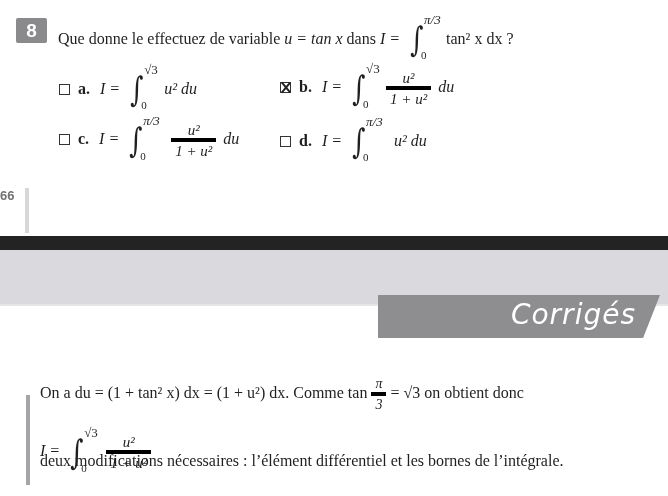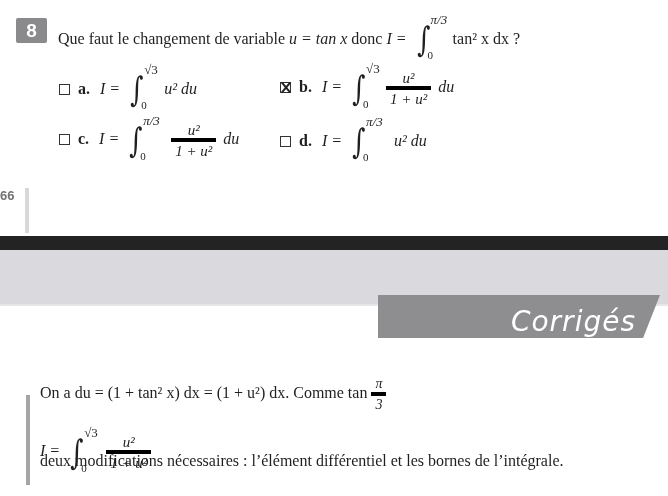--- a/index.html
+++ b/index.html
@@ -45,37 +45,37 @@
   .grey-band { left: 0; top: 250px; width: 668px; height: 56px; background: #dad9de; border-bottom: 2px solid #e6e6e8; }
 
   
   .corr-tab {
     left: 378px; top: 295px; width: 282px; height: 43px;
     background: #8e8e91; border-radius: 0 0 20px 0;
     box-shadow: 2px 3px 0 #cfcfd1;
     clip-path: polygon(0 0, 100% 0, 94% 100%, 0 100%);
   }
   .corr-label {
-    left: 378px; top: 303px; width: 258px; height: 38px; text-align: right;
+    left: 378px; top: 296px; width: 258px; height: 38px; text-align: right;
     font-family: "DejaVu Sans", sans-serif; font-style: italic; font-size: 28px; color: #ffffff;
     letter-spacing: 1px; line-height: 38px;
   }
 
   
   .ans-rule { left: 26px; top: 395px; width: 4px; height: 90px; background: #a5a5a7; }
   .ans-line { left: 40px; font-size: 16px; white-space: nowrap; }
 </style>
 </head>
 <body>
 
 <div class="abs qbadge">8</div>
 <div class="abs qtext">
-  <span>Que faut le changement de variable</span>
+  <span>Que donne le effectuez de variable</span>
   <span class="it">u = tan x</span>
-  <span>donc</span>
+  <span>dans</span>
   <span class="it">I =</span>
   <span class="math" style="width:34px;height:40px;margin-left:4px;">
     <span class="intsign" style="position:absolute;left:0;top:2px;">∫</span>
     <span class="lim-up it" style="left:16px;top:-6px;">π/3</span>
     <span class="lim-lo" style="left:13px;top:30px;">0</span>
   </span>
   <span>tan² x dx</span>
   <span>?</span>
 </div>
 
@@ -145,20 +145,21 @@
 <div class="abs corr-label">Corrigés</div>
 
 <div class="abs ans-rule"></div>
 
 <div class="abs ans-line" style="top:376px;text-align:right;">
   <span>On a  du  =  (1 + tan² x) dx  =  (1 + u²) dx. Comme tan</span>
   <span class="frac it" style="font-size:14px;">
     <span class="num">π</span>
     <span class="den">3</span>
   </span>
+  <span>=  √3  on  obtient  donc</span>
 </div>
 
 <div class="abs ans-line" style="top:434px;">
   <span class="it">I =</span>
   <span class="math" style="width:34px;height:36px;margin-left:4px;">
     <span class="intsign" style="position:absolute;left:0;top:0;">∫</span>
     <span class="lim-up" style="left:16px;top:-8px;">√3</span>
     <span class="lim-lo" style="left:13px;top:28px;">0</span>
   </span>
   <span class="frac it">

